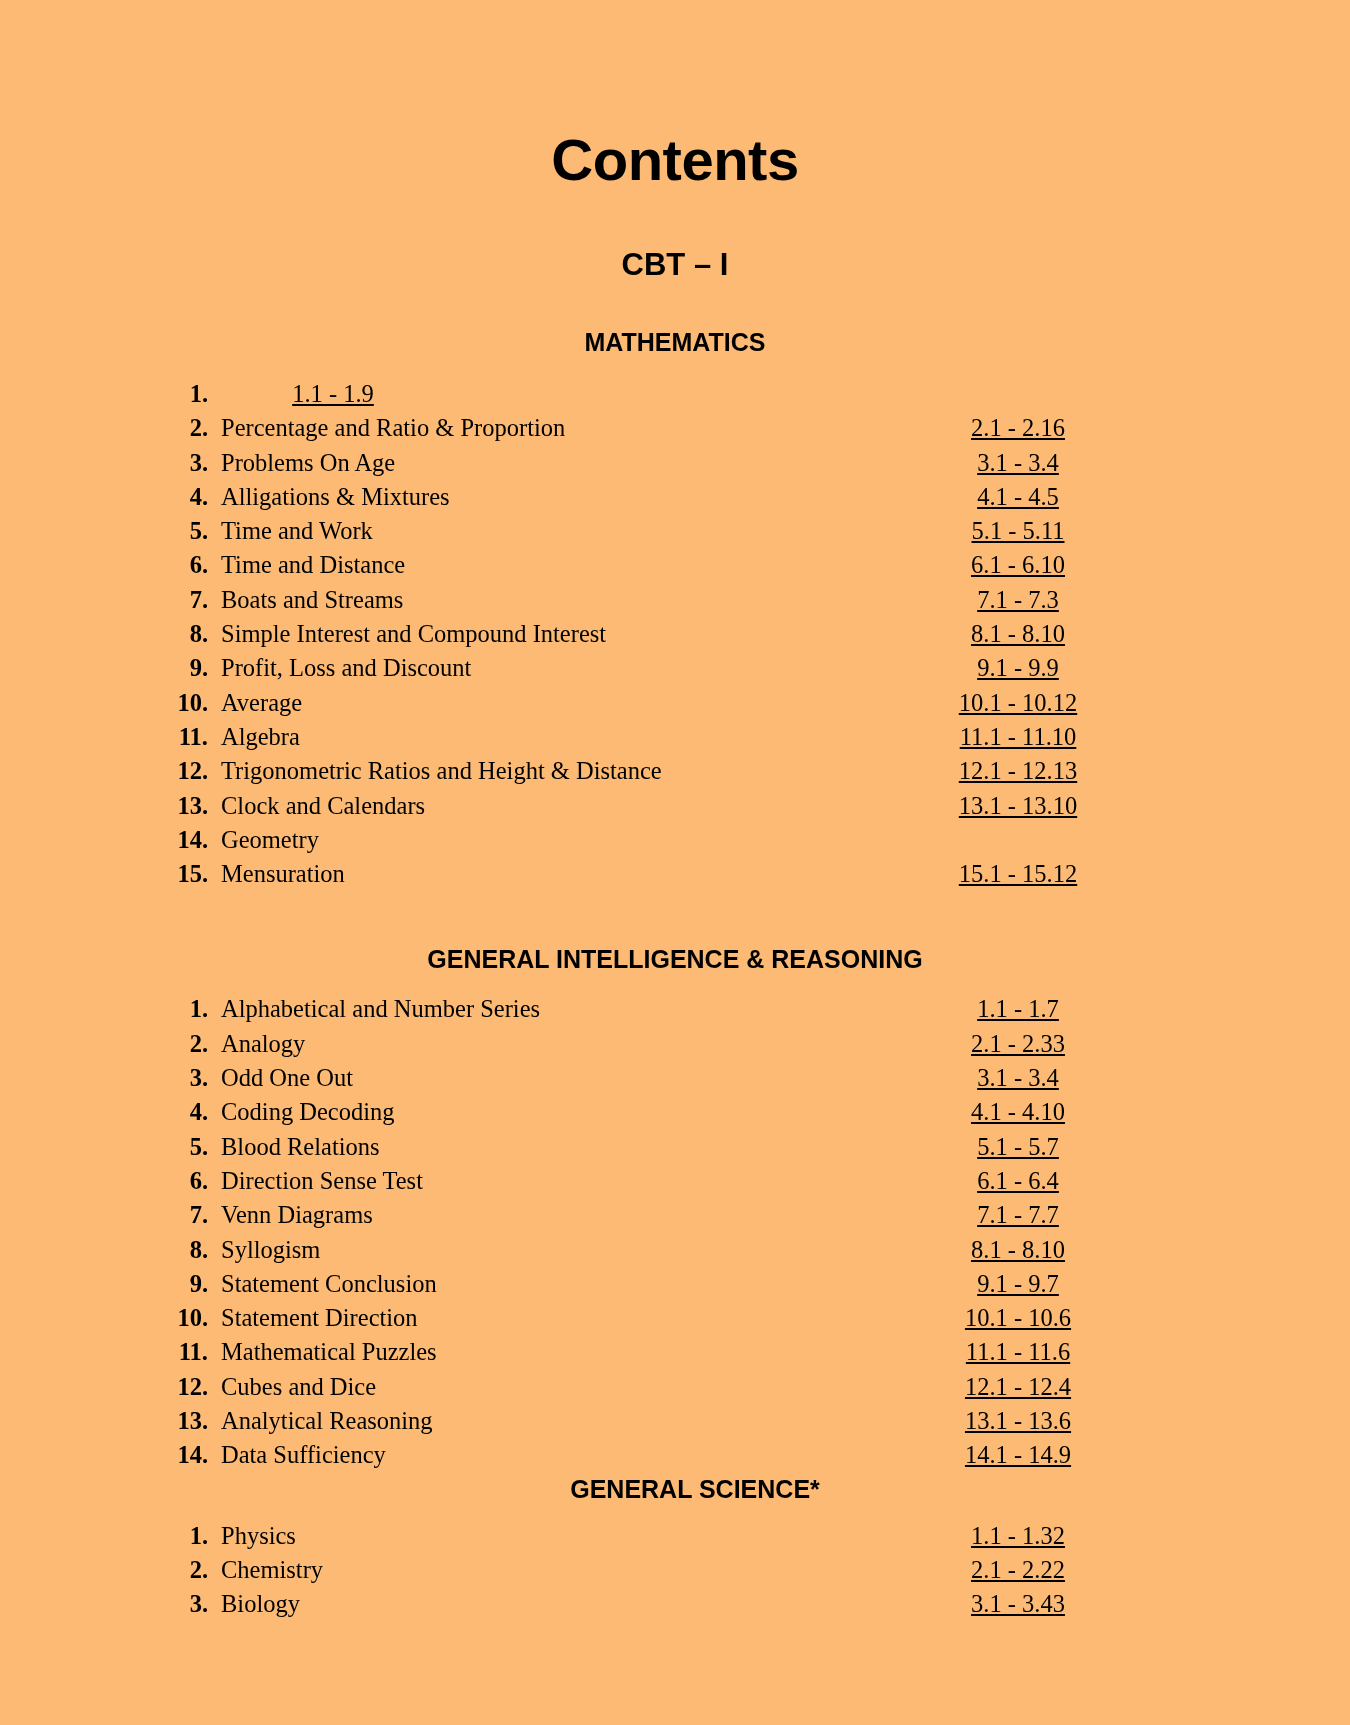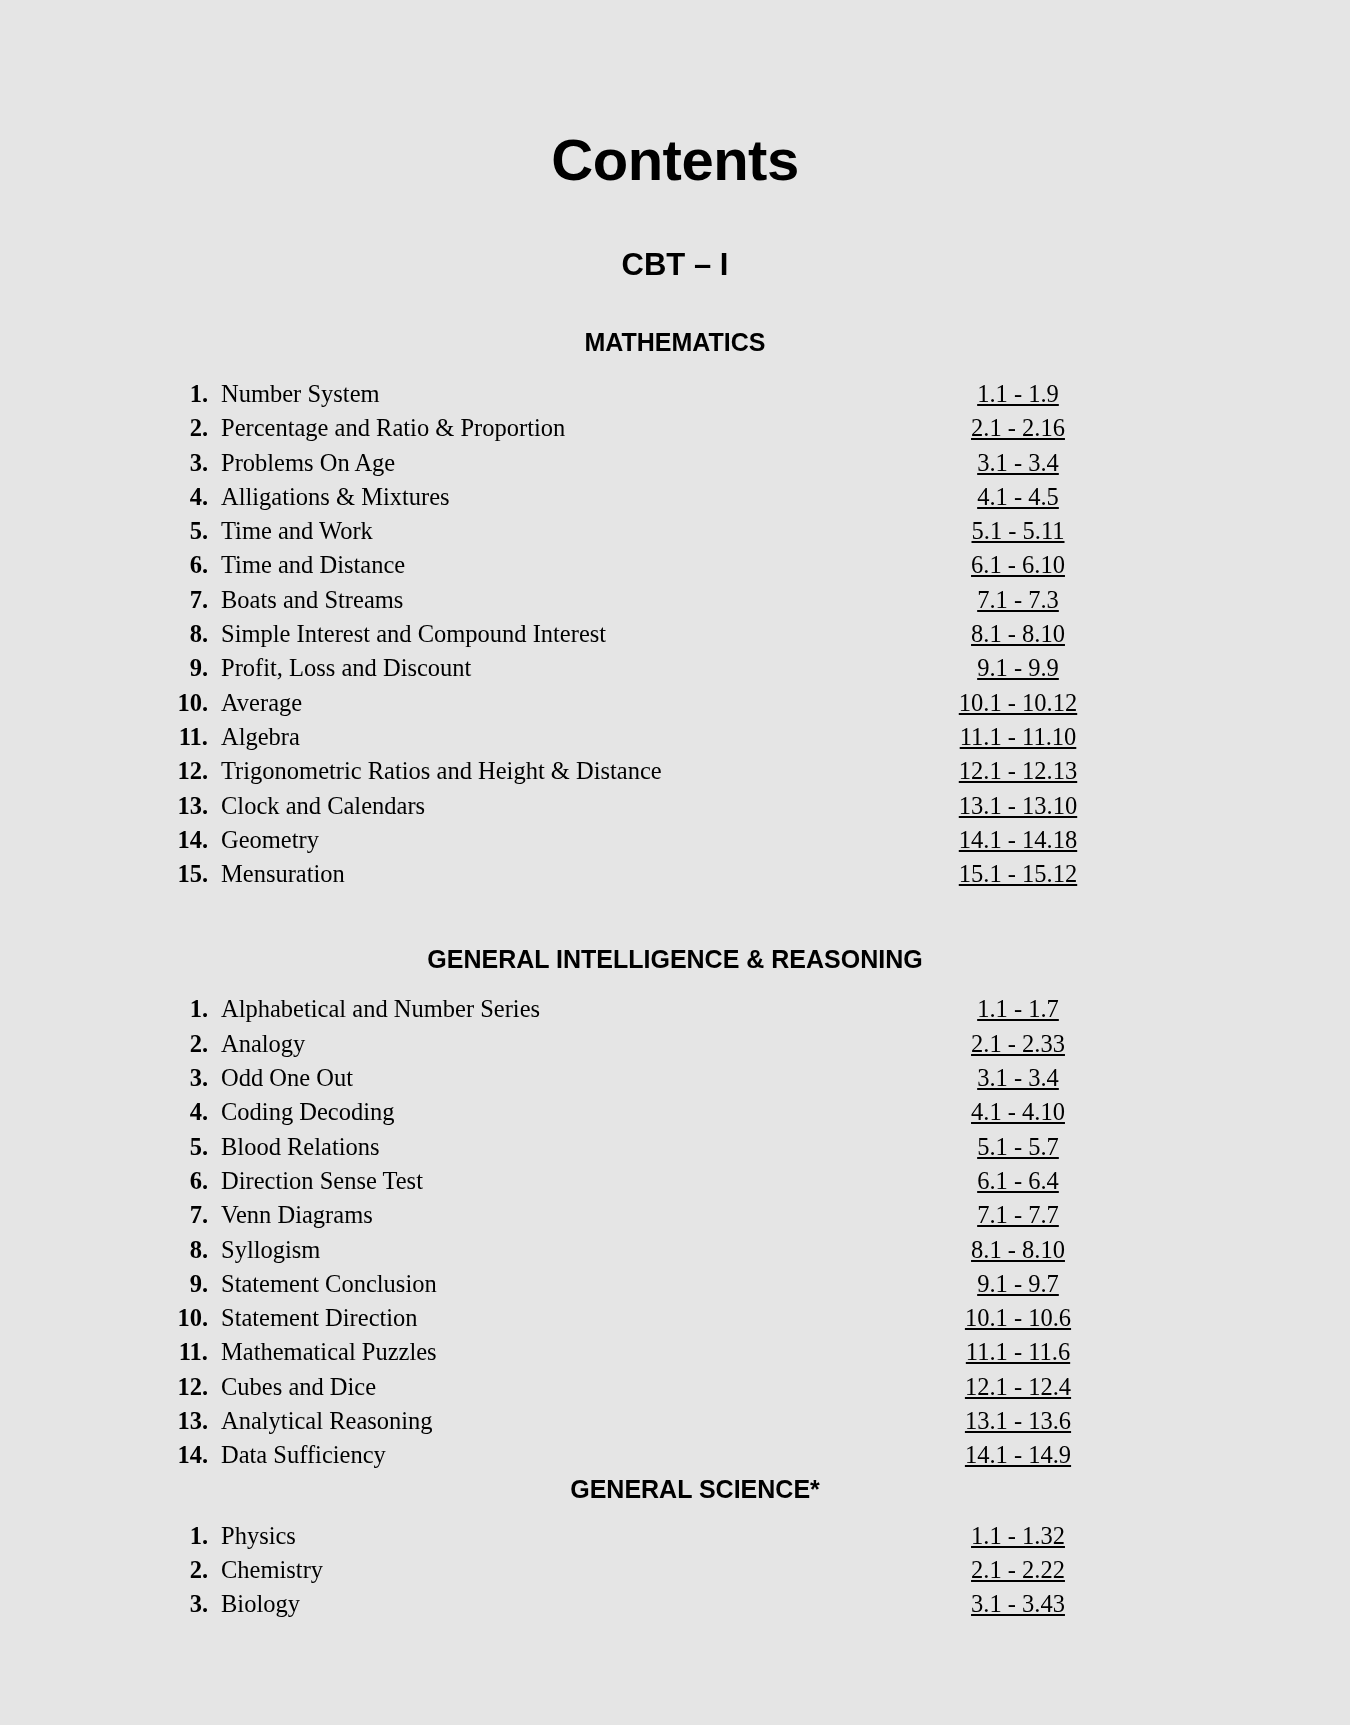--- a/index.html
+++ b/index.html
@@ -13,21 +13,21 @@
     font-family: "Liberation Serif", "DejaVu Serif", serif;
     color: #000000;
     overflow: hidden;
   }
   .page {
     width: 1350px;
     height: 1725px;
     box-sizing: border-box;
     padding: 0;
     position: relative;
-    background: #e5e5e5;
+    background: #fdba74;
   }
   .page-title {
     text-align: center;
     font-family: "Liberation Sans", "DejaVu Sans", sans-serif;
     font-weight: bold;
     font-size: 58px;
     letter-spacing: -0.5px;
     margin: 0;
     padding-top: 131px;
     line-height: 1.0;
@@ -103,21 +103,20 @@
 
   <h1 class="page-title">Contents</h1>
 
   <h2 class="exam-title">CBT – I</h2>
 
   <div class="section sec-math">
     <h3 class="section-heading">MATHEMATICS</h3>
     <ul class="toc-list">
         <li class="toc-row">
           <span class="toc-num">1.</span>
-          <span class="toc-label">Number System</span>
           <span class="toc-pages">1.1 - 1.9</span>
         </li>
         <li class="toc-row">
           <span class="toc-num">2.</span>
           <span class="toc-label">Percentage and Ratio &amp; Proportion</span>
           <span class="toc-pages">2.1 - 2.16</span>
         </li>
         <li class="toc-row">
           <span class="toc-num">3.</span>
           <span class="toc-label">Problems On Age</span>
@@ -169,21 +168,20 @@
           <span class="toc-pages">12.1 - 12.13</span>
         </li>
         <li class="toc-row">
           <span class="toc-num">13.</span>
           <span class="toc-label">Clock and Calendars</span>
           <span class="toc-pages">13.1 - 13.10</span>
         </li>
         <li class="toc-row">
           <span class="toc-num">14.</span>
           <span class="toc-label">Geometry</span>
-          <span class="toc-pages">14.1 - 14.18</span>
         </li>
         <li class="toc-row">
           <span class="toc-num">15.</span>
           <span class="toc-label">Mensuration</span>
           <span class="toc-pages">15.1 - 15.12</span>
         </li>
       </ul>
   </div>
 
   <div class="gap-after-math"></div>

